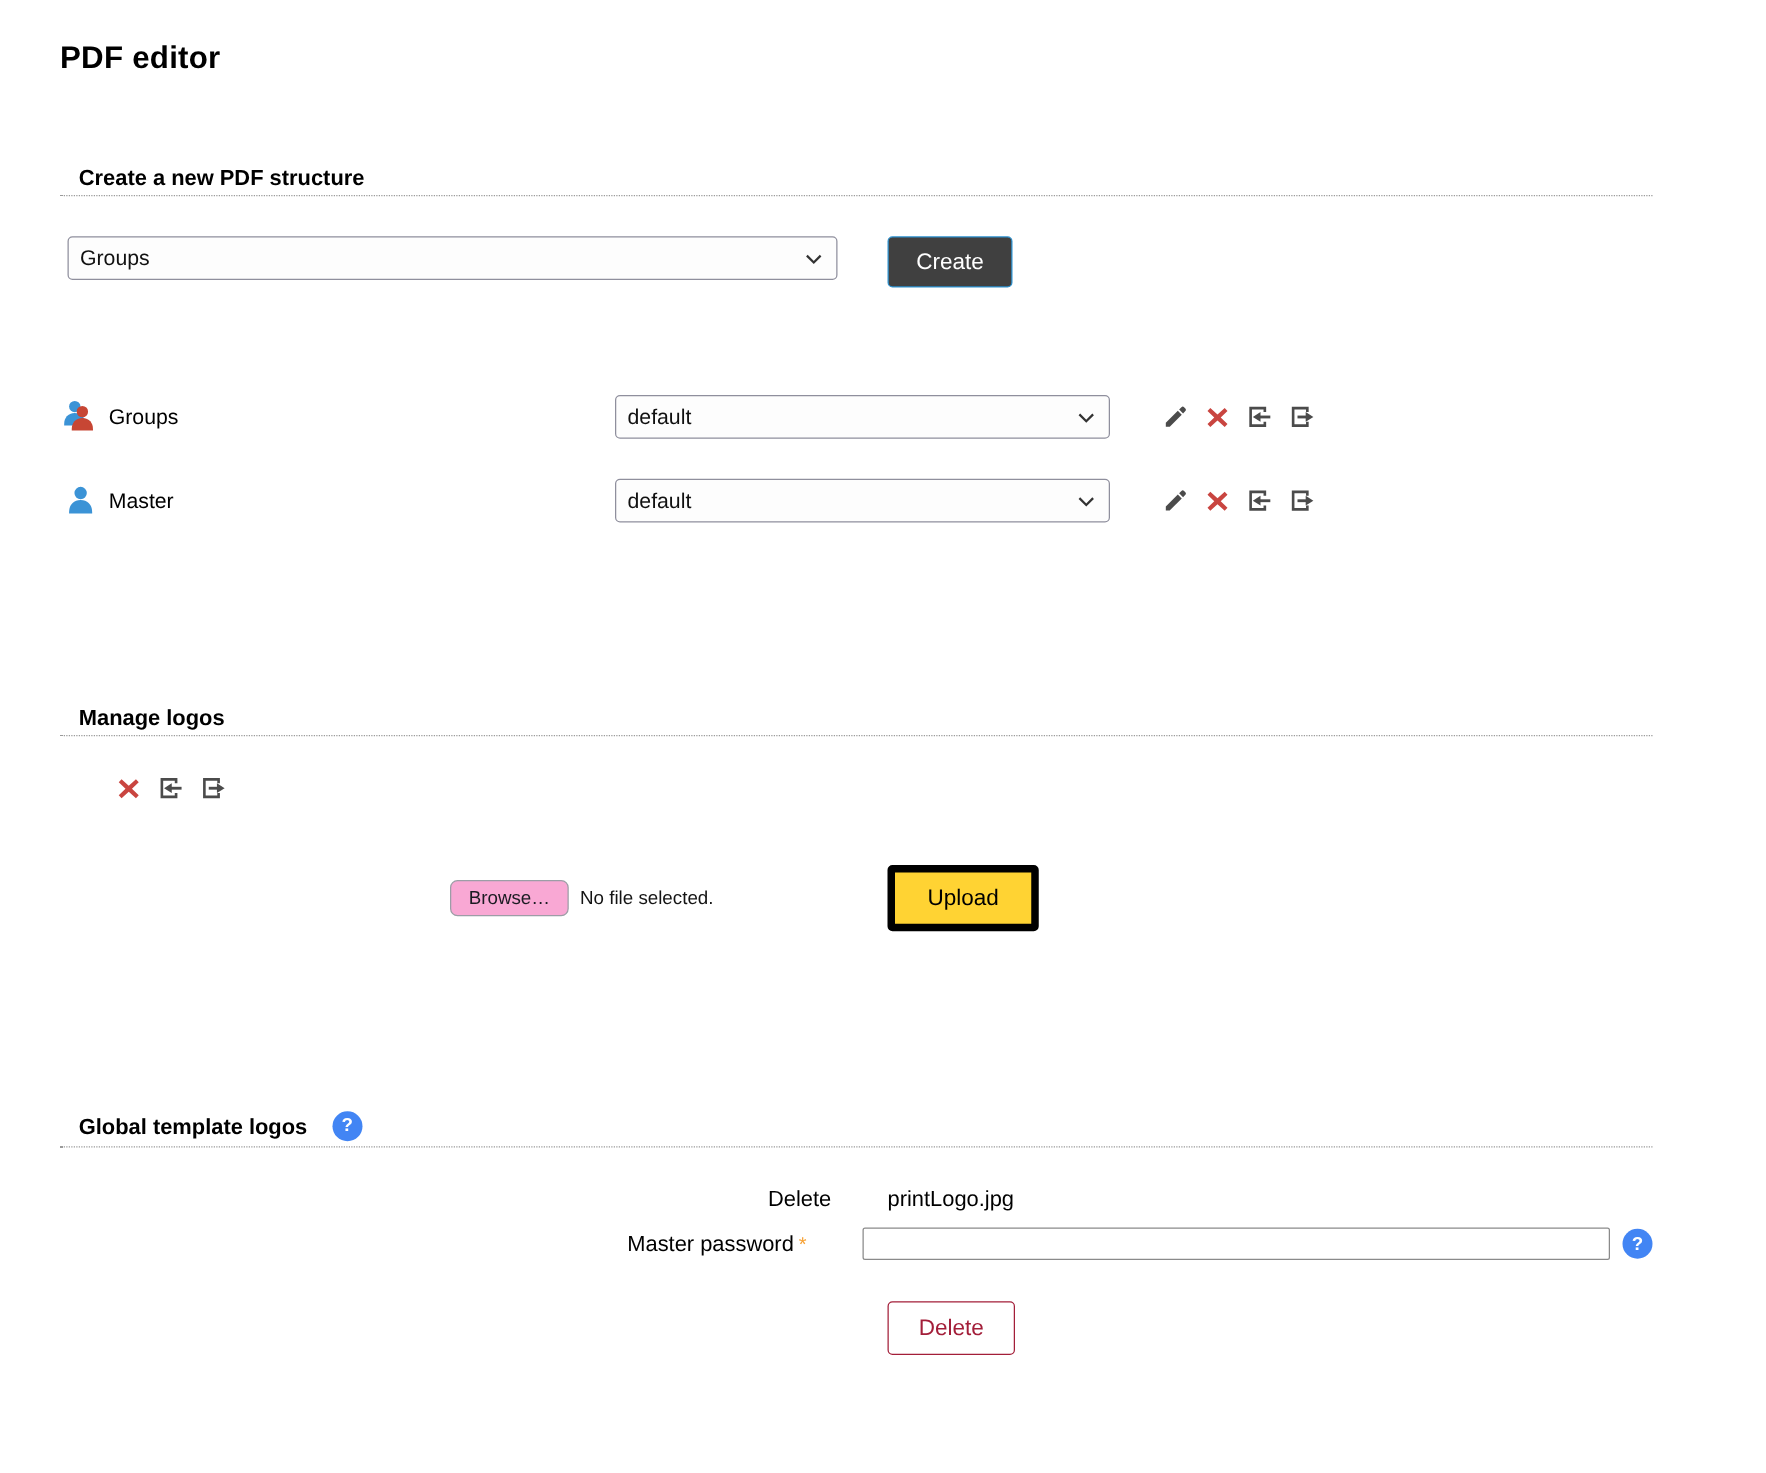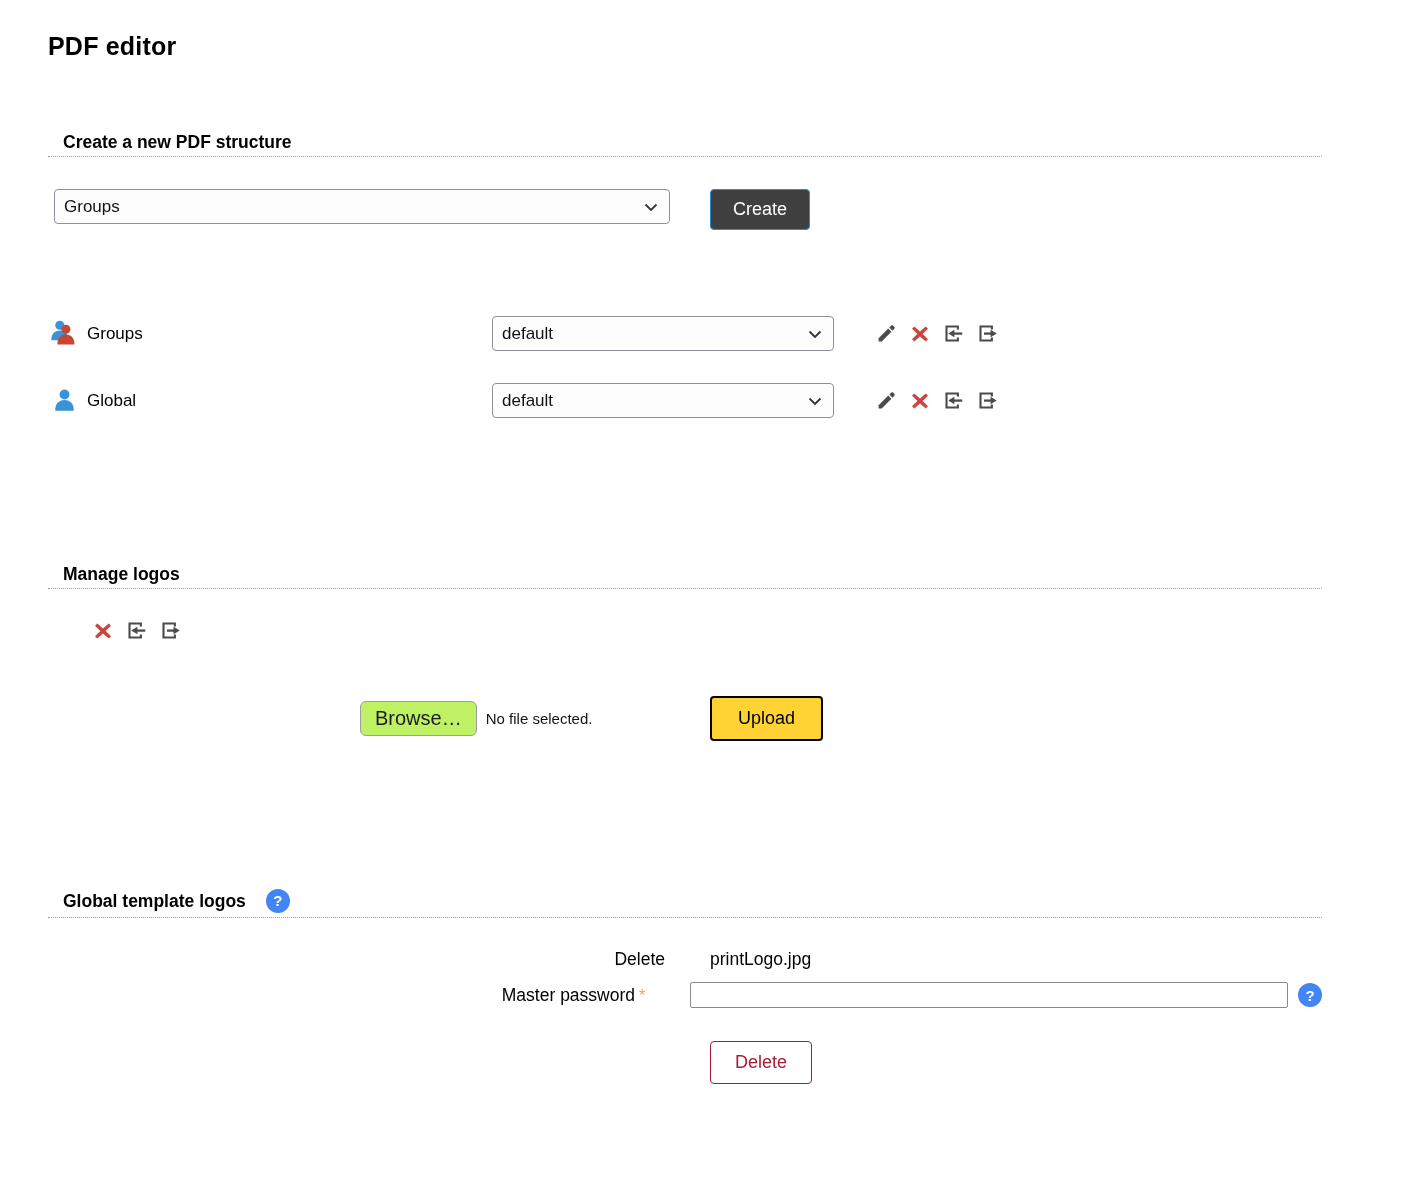--- a/index.html
+++ b/index.html
@@ -39,48 +39,48 @@
   }
   .select-wrap .chevron {
     position: absolute; right: 12px; top: 50%; margin-top: -4px;
     pointer-events: none; display: block;
   }
 
   
   .btn { display: inline-block; font-family: "Liberation Sans", sans-serif; font-size: 18px;
          border-radius: 4px; cursor: pointer; text-align: center; }
   .btn-primary { background: #404040; border: 1px solid #2a8fcd; color: #fff; padding: 9px 22px; }
-  .btn-warning { background: #ffd333; border: 2px solid #000000; color: #000; padding: 10px 26px; }
+  .btn-warning { background: #ffd333; border: 6px solid #000000; color: #000; padding: 10px 26px; }
   .btn-danger-outline { background: #fff; border: 1px solid #a31e39; color: #a31e39; padding: 10px 24px; }
 
   
   .create-row { display: flex; align-items: flex-start; margin-top: 32px; }
   .create-row .select-wrap { width: 616px; margin-left: 6px; }
   .create-row .btn { margin-left: 40px; }
 
   
   .struct-row { display: flex; align-items: center; margin-top: 32px; height: 35px; }
   .struct-row:first-of-type { margin-top: 30px; }
   .struct-name { display: flex; align-items: center; gap: 9px; width: 444px; padding-left: 3px; }
   .struct-name .name-label { font-size: 17px; }
-  .struct-row .select-wrap { width: 342px; }
+  .struct-row .select-wrap { width: 396px; }
   .row-actions { display: flex; align-items: center; gap: 13px; margin-left: 42px; }
   .row-actions .icon-btn, .logo-actions .icon-btn { display: inline-flex; cursor: pointer; }
 
   
   .label-col { width: 617px; display: flex; justify-content: flex-end; }
   .logo-row { display: flex; align-items: center; margin-top: 31px; }
   .logo-name { font-size: 17.5px; }
   .logo-actions { display: flex; align-items: center; gap: 13px; margin-left: 45px; }
   .upload-row { display: flex; align-items: center; margin-top: 55px; height: 44px; }
   .file-input-group { width: 305px; display: flex; align-items: center; gap: 9px; }
   .browse-btn {
     font-family: "Liberation Sans", sans-serif;
-    font-size: 20px; color: #1b1b22;
-    background: #bef264; border: 1px solid #9d9da6; border-radius: 6px;
+    font-size: 15px; color: #1b1b22;
+    background: #f9a8d4; border: 1px solid #9d9da6; border-radius: 6px;
     padding: 5px 14px; cursor: pointer;
   }
   .no-file-text { font-size: 15px; color: #141414; white-space: nowrap; }
   .upload-row .btn { margin-left: 45px; }
 
   
   .form-row { display: flex; align-items: center; }
   .form-row.delete-info-row { margin-top: 31px; }
   .form-row.password-row { margin-top: 12px; }
   .form-label { font-size: 17.5px; text-align: right; }
@@ -199,21 +199,21 @@
       </div>
     </div>
 
     <div class="struct-row">
       <div class="struct-name">
         <svg width="27" height="27" viewBox="0 0 24 24">
           <g fill="#3b93d6">
               <use href="#ic-person"></use>
             </g>
         </svg>
-        <span class="name-label">Global</span>
+        <span class="name-label">Master</span>
       </div>
       <span class="select-wrap">
         <select>
           <option>default</option>
         </select>
         <svg class="chevron" width="14" height="9" viewBox="0 0 14 9">
           <polyline points="1.5,1.5 7,7 12.5,1.5" fill="none" stroke="#333" stroke-width="1.8"></polyline>
         </svg>
       </span>
       <div class="row-actions">

